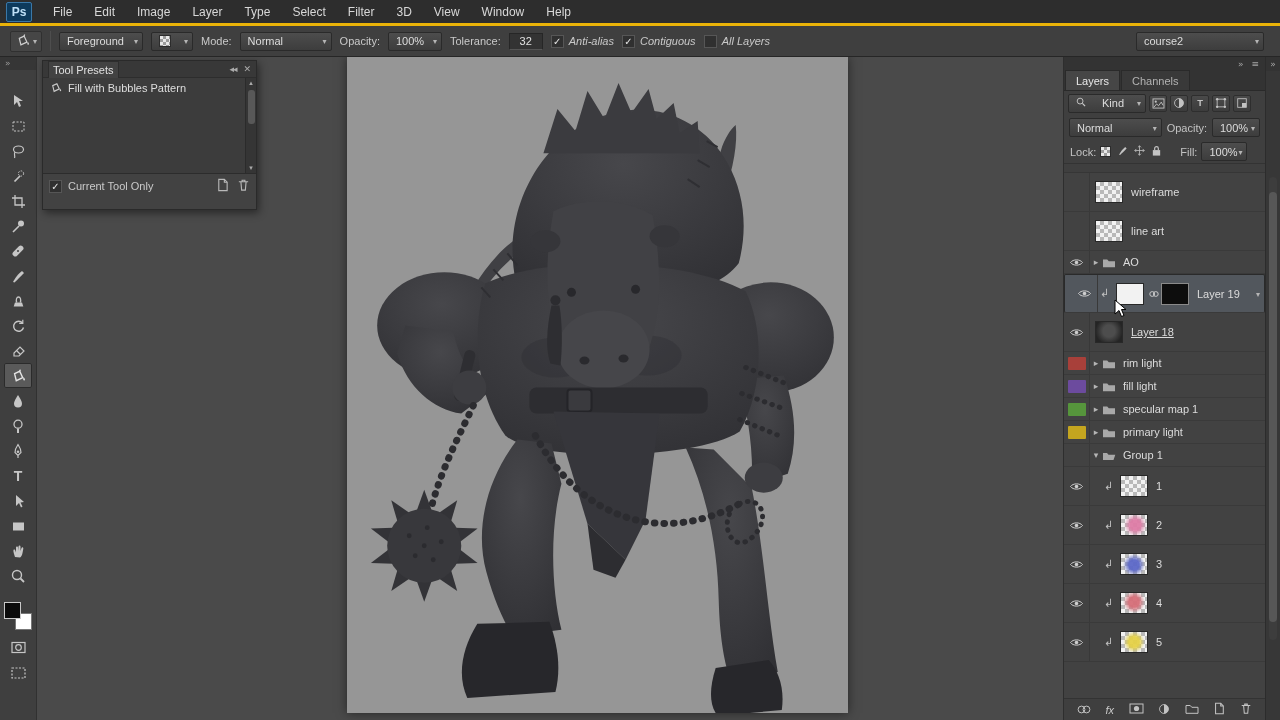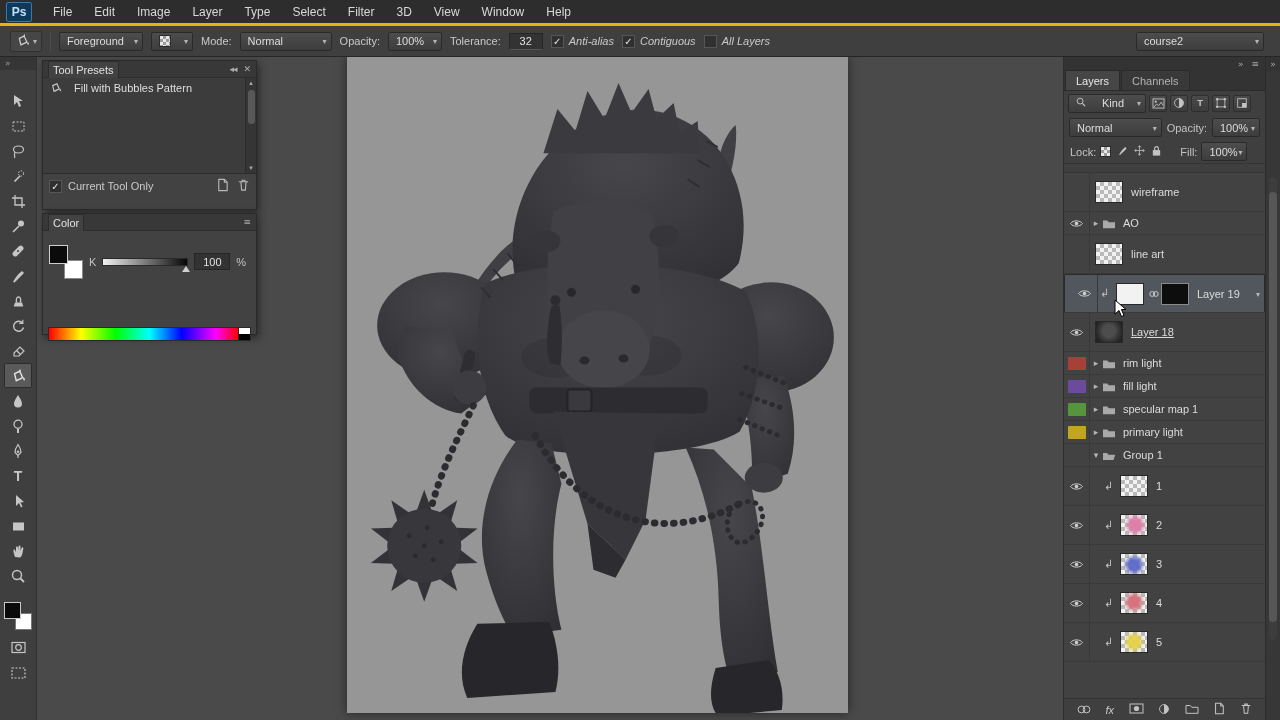--- a/index.html
+++ b/index.html
@@ -35,21 +35,21 @@
 .fgbg .fg-sw{position:absolute;left:0;top:0;width:17px;height:17px;background:#0a0a0a;border:1px solid #c9c9c9;}
 .tb-bottom{margin-top:10px;display:flex;flex-direction:column;gap:9px;align-items:center;}
 
 
 .fpanel{position:absolute;background:#424242;border:1px solid #2a2a2a;box-shadow:2px 3px 8px rgba(0,0,0,.45);z-index:20;}
 .fpanel .phead{height:17px;background:#383838;border-bottom:1px solid #2d2d2d;display:flex;align-items:center;padding:0 5px;gap:6px;}
 .ptab{font-size:11px;color:#e0e0e0;padding:0 4px;height:17px;line-height:17px;background:#424242;border:1px solid #2d2d2d;border-bottom:none;}
 .phicons{margin-left:auto;display:flex;gap:7px;color:#ababab;font-size:9px;}
 .panel-toolpresets{left:42px;top:60px;width:215px;height:150px;}
 .tp-list{position:relative;height:96px;background:#3c3c3c;border-bottom:1px solid #2c2c2c;overflow:hidden;}
-.tp-item{display:flex;align-items:center;gap:12px;height:20px;padding:0 6px;color:#dedede;}
+.tp-item{display:flex;align-items:center;gap:6px;height:20px;padding:0 6px;color:#dedede;}
 .tp-scroll{position:absolute;right:0;top:0;bottom:0;width:11px;background:#353535;border-left:1px solid #2b2b2b;display:flex;flex-direction:column;align-items:center;}
 .tp-scroll .arr{font-size:7px;color:#aaa;line-height:10px;}
 .tp-scroll .thumbv{width:7px;height:34px;background:#585858;border-radius:3px;margin-top:2px;}
 .tp-foot{height:24px;display:flex;align-items:center;gap:6px;padding:0 6px;}
 .tp-foot .btns{margin-left:auto;display:flex;gap:8px;}
 .panel-color{left:42px;top:213px;width:215px;height:122px;}
 .color-body{position:relative;height:78px;}
 .swatches{position:absolute;left:6px;top:14px;width:34px;height:34px;}
 .swatches .back{position:absolute;right:0;bottom:0;width:19px;height:19px;background:#fff;border:1px solid #888;}
 .swatches .front{position:absolute;left:0;top:0;width:19px;height:19px;background:#0b0b0b;border:1px solid #cfcfcf;}
@@ -356,43 +356,20 @@
               <path d="M3,1.5 h6 l3,3 v9 H3 Z" fill="none" stroke="#b9b9b9" stroke-width="1.2"></path>
               <path d="M9,1.5 v3 h3" fill="none" stroke="#b9b9b9" stroke-width="1.2"></path>
             </svg></span>
         <span><svg width="13" height="14" viewBox="0 0 14 15">
               <path d="M2,4 h10 M4.2,4 l.8,9 h4 l.8,-9 M5.5,4 v-1.6 h3 v1.6" fill="none" stroke="#b9b9b9" stroke-width="1.2"></path>
             </svg></span>
       </span>
     </div>
   </div>
 
-  <div class="fpanel panel-color">
-    <div class="phead">
-      <span class="ptab">Color</span>
-      <span class="phicons">
-          <span class="iconbtn icon-menu"></span>
-        </span>
-    </div>
-    <div class="color-body">
-      <div class="swatches">
-        <div class="back"></div>
-        <div class="front"></div>
-      </div>
-      <div class="kslider-row">
-        <span class="plabel">K</span>
-        <div class="ktrack">
-            <div class="kknob"></div>
-          </div>
-        <input class="kvalue" value="100" style="">
-        <span class="plabel">%</span>
-      </div>
-      <div class="spectrum"></div>
-    </div>
-  </div>
 
   <div class="canvas">
     <svg viewBox="0 0 500 655">
       <defs>
         <radialGradient id="bg1" cx="48%" cy="30%" r="80%">
           <stop offset="0" stop-color="#47474b"></stop>
             <stop offset="1" stop-color="#303034"></stop>
         </radialGradient>
       </defs>
 
@@ -550,40 +527,40 @@
     </div>
 
     <div class="layerlist">
 
       <div class="row">
         <div class="well"></div>
         <div class="thumb checker"></div>
         <div class="lname">wireframe</div>
       </div>
 
+      <div class="row">
+        <div class="well"></div>
+        <div class="thumb checker"></div>
+        <div class="lname">line art</div>
+      </div>
+
       <div class="row short">
         <div class="well">
             <svg width="13" height="9" viewBox="0 0 13 9">
               <path d="M.5,4.5 C3,1 10,1 12.5,4.5 C10,8 3,8 .5,4.5 Z" fill="none" stroke="#cfcfcf"></path>
               <circle cx="6.5" cy="4.5" r="1.8" fill="#cfcfcf"></circle>
             </svg>
           </div>
         <span class="tri r g"></span>
         <span class="foldericon">
             <svg width="14" height="11" viewBox="0 0 14 11">
               <path d="M1,2.5 h4.2 l1.6,1.8 h6.2 v6 h-12 Z" fill="#a9a9a9"></path>
             </svg>
           </span>
         <div class="lname">AO</div>
-      </div>
-
-      <div class="row">
-        <div class="well"></div>
-        <div class="thumb checker"></div>
-        <div class="lname">line art</div>
       </div>
 
       <div class="row sel">
         <div class="well">
             <svg width="13" height="9" viewBox="0 0 13 9">
               <path d="M.5,4.5 C3,1 10,1 12.5,4.5 C10,8 3,8 .5,4.5 Z" fill="none" stroke="#cfcfcf"></path>
               <circle cx="6.5" cy="4.5" r="1.8" fill="#cfcfcf"></circle>
             </svg>
           </div>
         <span class="cliparrow g"></span>

